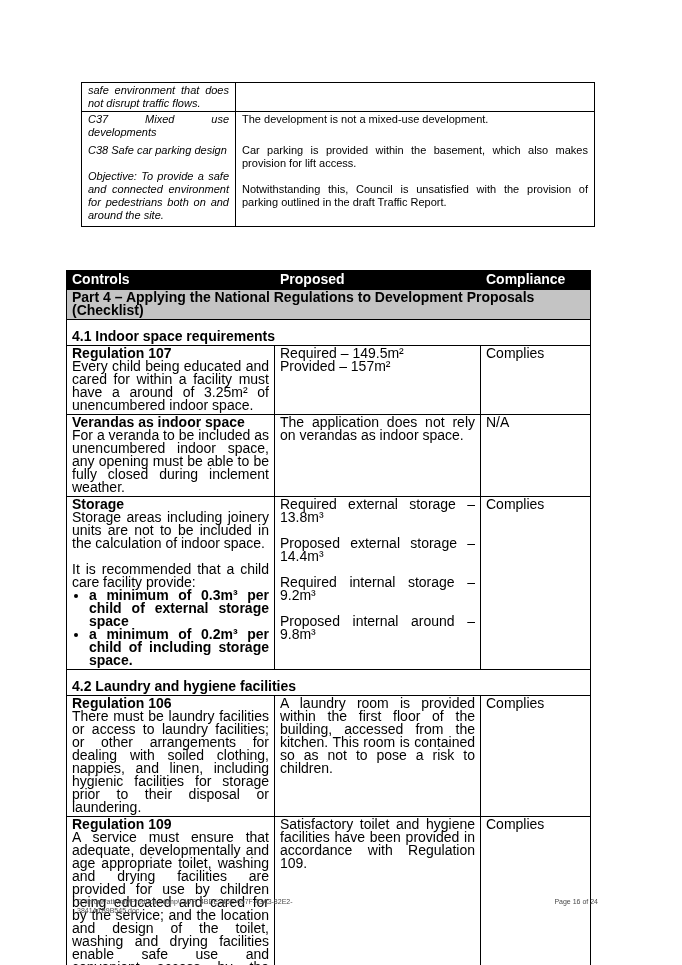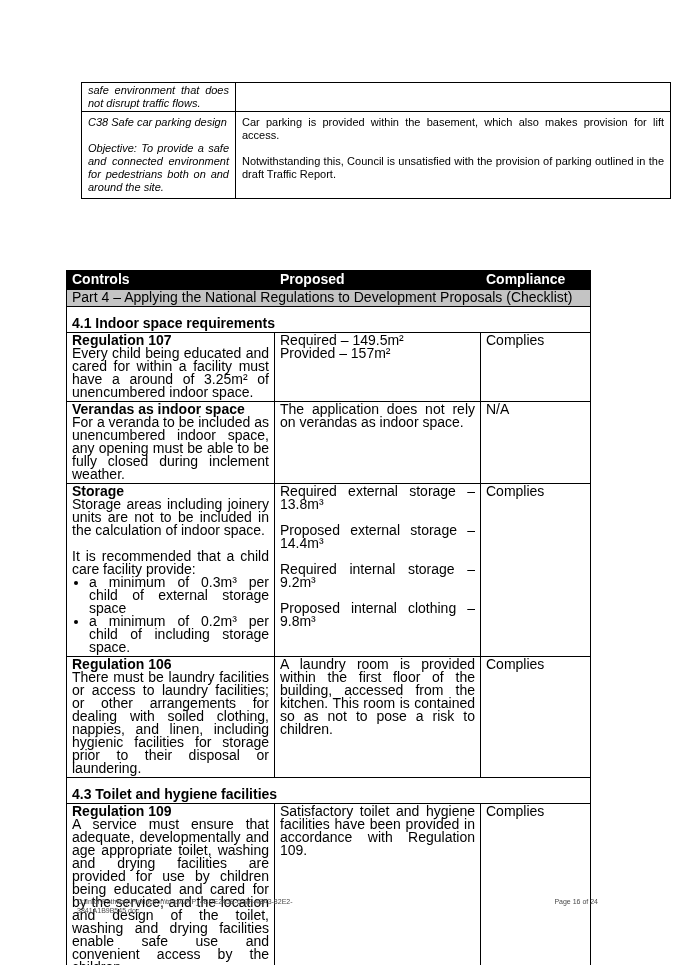--- a/index.html
+++ b/index.html
@@ -9,21 +9,21 @@
     font-family: "Liberation Sans", sans-serif;
     color: #000;
     position: relative;
     overflow: hidden;
   }
   .page { position: absolute; inset: 0; background: #fff; }
 
   
   table.toptable {
     position: absolute; left: 81px; top: 82px;
-    width: 590px;
+    width: 514px;
     border-collapse: collapse;
     font-size: 11px; line-height: 13px;
     table-layout: fixed;
   }
   table.toptable td {
     border-left: 1px solid #000; border-right: 1px solid #000;
     vertical-align: top;
     padding: 1px 6px 1px 6px;
   }
   table.toptable tr.tt-first td {
@@ -49,28 +49,28 @@
   }
   table.maintable tr.head td {
     background: #000; color: #fff;
     font-weight: bold;
     padding: 2px 5px 3px 5px;
     border-color: #000;
   }
   table.maintable tr.head td + td { border-left: 1px solid #777; }
   table.maintable tr.part td {
     background: #c4c4c4;
-    font-weight: normal;
+    font-weight: bold;
     padding: 1px 5px 2px 5px;
   }
   table.maintable tr.section td { font-weight: bold; padding: 10px 5px 2px 5px; }
   table.maintable p { margin: 0; text-align: justify; }
   table.maintable p.b { font-weight: bold; text-align: left; }
   table.maintable p.pgap { margin-bottom: 13px; }
-  table.maintable ul { margin: 0; padding: 0 0 0 17px; list-style: disc; }
+  table.maintable ul { margin: 0; padding: 0 0 0 17px; list-style: disc; font-weight: bold; }
   table.maintable li { text-align: justify; }
 
   
   .footer-path {
     position: absolute; left: 77px; top: 897px;
     width: 262px;
     font-size: 7px; line-height: 9px;
     color: #4a4a4a;
   }
   .footer-page {
@@ -89,20 +89,28 @@
         <col style="width:154px">
         <col>
       </colgroup>
     <tbody>
       <tr class="tt-first">
         <td class="ctrl">
           <p>safe environment that does not disrupt traffic flows.</p>
         </td>
         <td class="resp">
           <p></p>
+        </td>
+      </tr>
+      <tr>
+        <td class="ctrl">
+          <p>C37 Mixed use developments</p>
+        </td>
+        <td class="resp">
+          <p>The development is not a mixed-use development.</p>
         </td>
       </tr>
       <tr class="tt-last">
         <td class="ctrl">
           <p class="pgap">C38 Safe car parking design</p>
           <p>Objective: To provide a safe and connected environment for pedestrians both on and around the site.</p>
         </td>
         <td class="resp">
           <p class="pgap">Car parking is provided within the basement, which also makes provision for lift access.</p>
           <p>Notwithstanding this, Council is unsatisfied with the provision of parking outlined in the draft Traffic Report.</p>
@@ -162,43 +170,43 @@
           <p>It is recommended that a child care facility provide:</p>
           <ul>
             <li>a minimum of 0.3m³ per child of external storage space</li>
             <li>a minimum of 0.2m³ per child of including storage space.</li>
           </ul>
         </td>
         <td>
           <p class="pgap">Required external storage – 13.8m³</p>
           <p class="pgap">Proposed external storage – 14.4m³</p>
           <p class="pgap">Required internal storage – 9.2m³</p>
-          <p>Proposed internal clothing – 9.8m³</p>
-        </td>
-        <td>
-          <p>Complies</p>
-        </td>
-      </tr>
-
+          <p>Proposed internal around – 9.8m³</p>
+        </td>
+        <td>
+          <p>Complies</p>
+        </td>
+      </tr>
+
+      <tr class="section">
+        <td colspan="3">4.2 Laundry and hygiene facilities</td>
+      </tr>
       <tr>
         <td>
           <p class="b">Regulation 106</p>
           <p>There must be laundry facilities or access to laundry facilities; or other arrangements for dealing with soiled clothing, nappies, and linen, including hygienic facilities for storage prior to their disposal or laundering.</p>
         </td>
         <td>
           <p>A laundry room is provided within the first floor of the building, accessed from the kitchen. This room is contained so as not to pose a risk to children.</p>
         </td>
         <td>
           <p>Complies</p>
         </td>
       </tr>
 
-      <tr class="section">
-        <td colspan="3">4.3 Toilet and hygiene facilities</td>
-      </tr>
       <tr>
         <td>
           <p class="b">Regulation 109</p>
           <p>A service must ensure that adequate, developmentally and age appropriate toilet, washing and drying facilities are provided for use by children being educated and cared for by the service; and the location and design of the toilet, washing and drying facilities enable safe use and convenient access by the children.</p>
         </td>
         <td>
           <p>Satisfactory toilet and hygiene facilities have been provided in accordance with Regulation 109.</p>
         </td>
         <td>
           <p>Complies</p>

